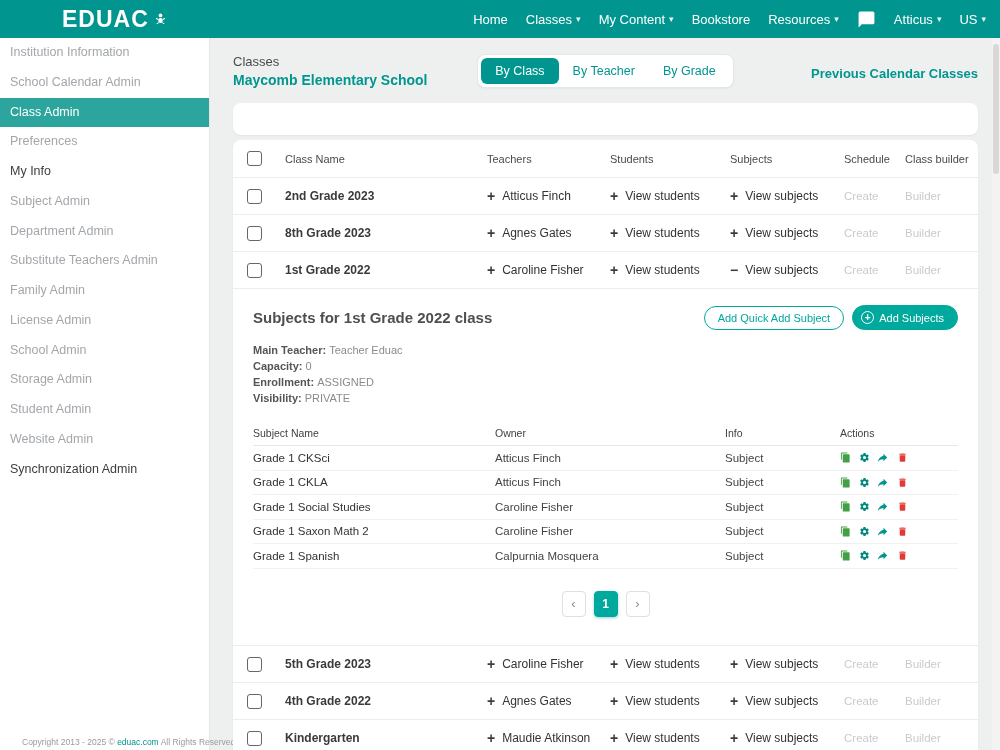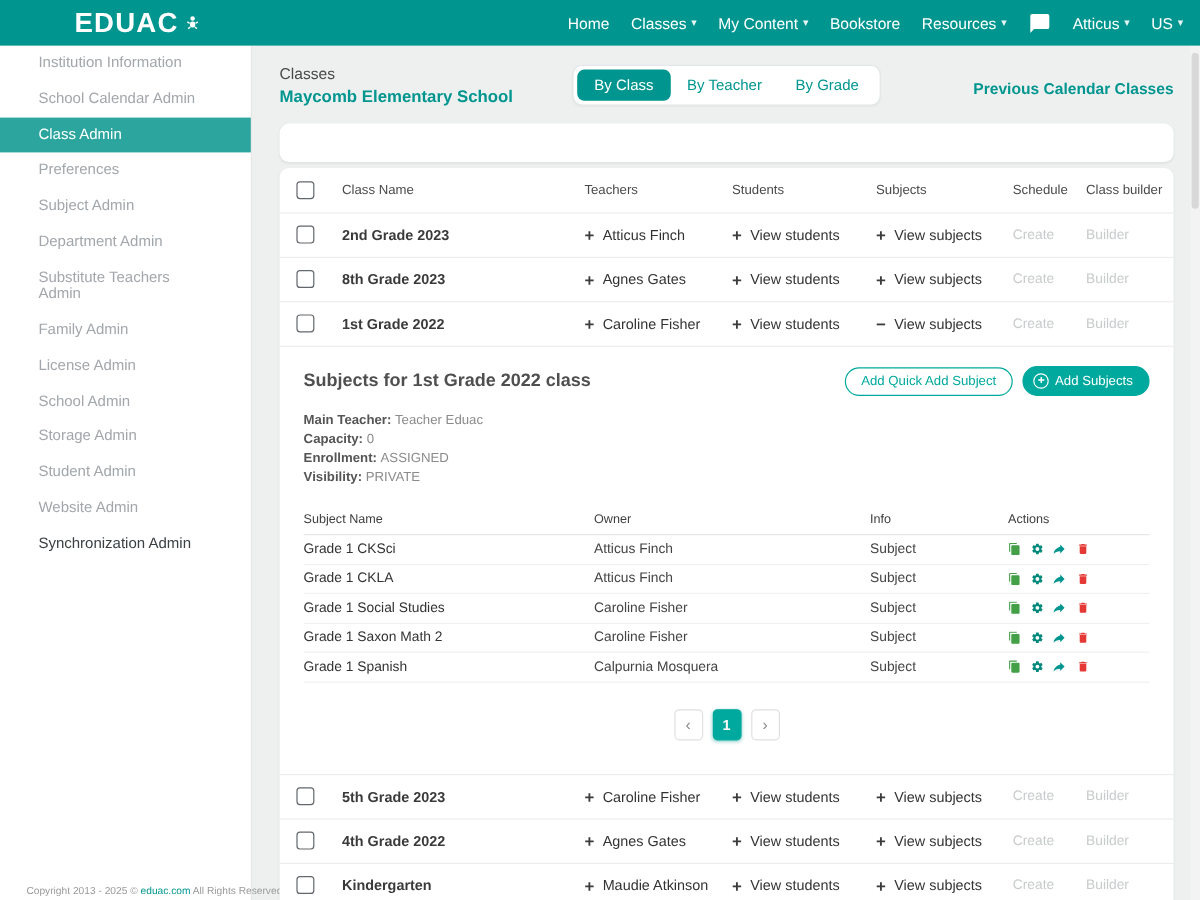--- a/index.html
+++ b/index.html
@@ -20,21 +20,21 @@
   .topbar{position:absolute;top:0;left:0;width:1000px;height:38px;background:var(--primary);display:flex;align-items:center;padding:0 14px;z-index:10;}
   .logo{display:flex;align-items:center;gap:4px;color:#fff;margin-left:48px;}
   .logo-text{font-size:23px;font-weight:800;letter-spacing:1px;color:#fff;line-height:1;}
   .nav{margin-left:auto;display:flex;align-items:center;gap:18px;}
   .nav-item{color:#fff;font-size:13px;display:flex;align-items:center;gap:4px;cursor:pointer;white-space:nowrap;}
   .caret{font-size:9px;line-height:1;opacity:.9;}
   .nav-chat{display:flex;align-items:center;}
 
   
   .sidebar{position:absolute;top:38px;left:0;width:210px;bottom:0;background:#fff;border-right:1px solid #e6e6e6;}
-  .side-item{padding:8px 32px;font-size:12.5px;color:#a3a7ab;cursor:pointer;line-height:1.1;}
+  .side-item{padding:8px 10px;font-size:12.5px;color:#a3a7ab;cursor:pointer;line-height:1.1;}
   .side-item.dark{color:#3c4043;}
   .side-item.active{background:var(--sidebar-active);color:#fff;}
   .side-footer{position:absolute;bottom:3px;left:22px;font-size:8.5px;color:#9a9a9a;white-space:nowrap;}
   .side-footer .lnk-teal{color:var(--primary);}
 
   
   .main{position:absolute;top:38px;left:210px;right:8px;bottom:0;overflow:hidden;padding:16px 14px 0 23px;}
   .page-head{display:grid;grid-template-columns:1fr auto 1fr;align-items:start;}
   .page-title{font-size:13px;color:#4a4a4a;}
   .school-name{font-size:14px;font-weight:700;color:var(--primary);margin-top:3px;}
@@ -136,20 +136,21 @@
         <span class="caret">▾</span>
       </span>
   </div>
 </div>
 
 <div class="sidebar">
   <div class="side-item">Institution Information</div>
   <div class="side-item">School Calendar Admin</div>
   <div class="side-item active">Class Admin</div>
   <div class="side-item">Preferences</div>
+  <div class="side-item dark">My Info</div>
   <div class="side-item">Subject Admin</div>
   <div class="side-item">Department Admin</div>
   <div class="side-item">Substitute Teachers Admin</div>
   <div class="side-item">Family Admin</div>
   <div class="side-item">License Admin</div>
   <div class="side-item">School Admin</div>
   <div class="side-item">Storage Admin</div>
   <div class="side-item">Student Admin</div>
   <div class="side-item">Website Admin</div>
   <div class="side-item dark">Synchronization Admin</div>

